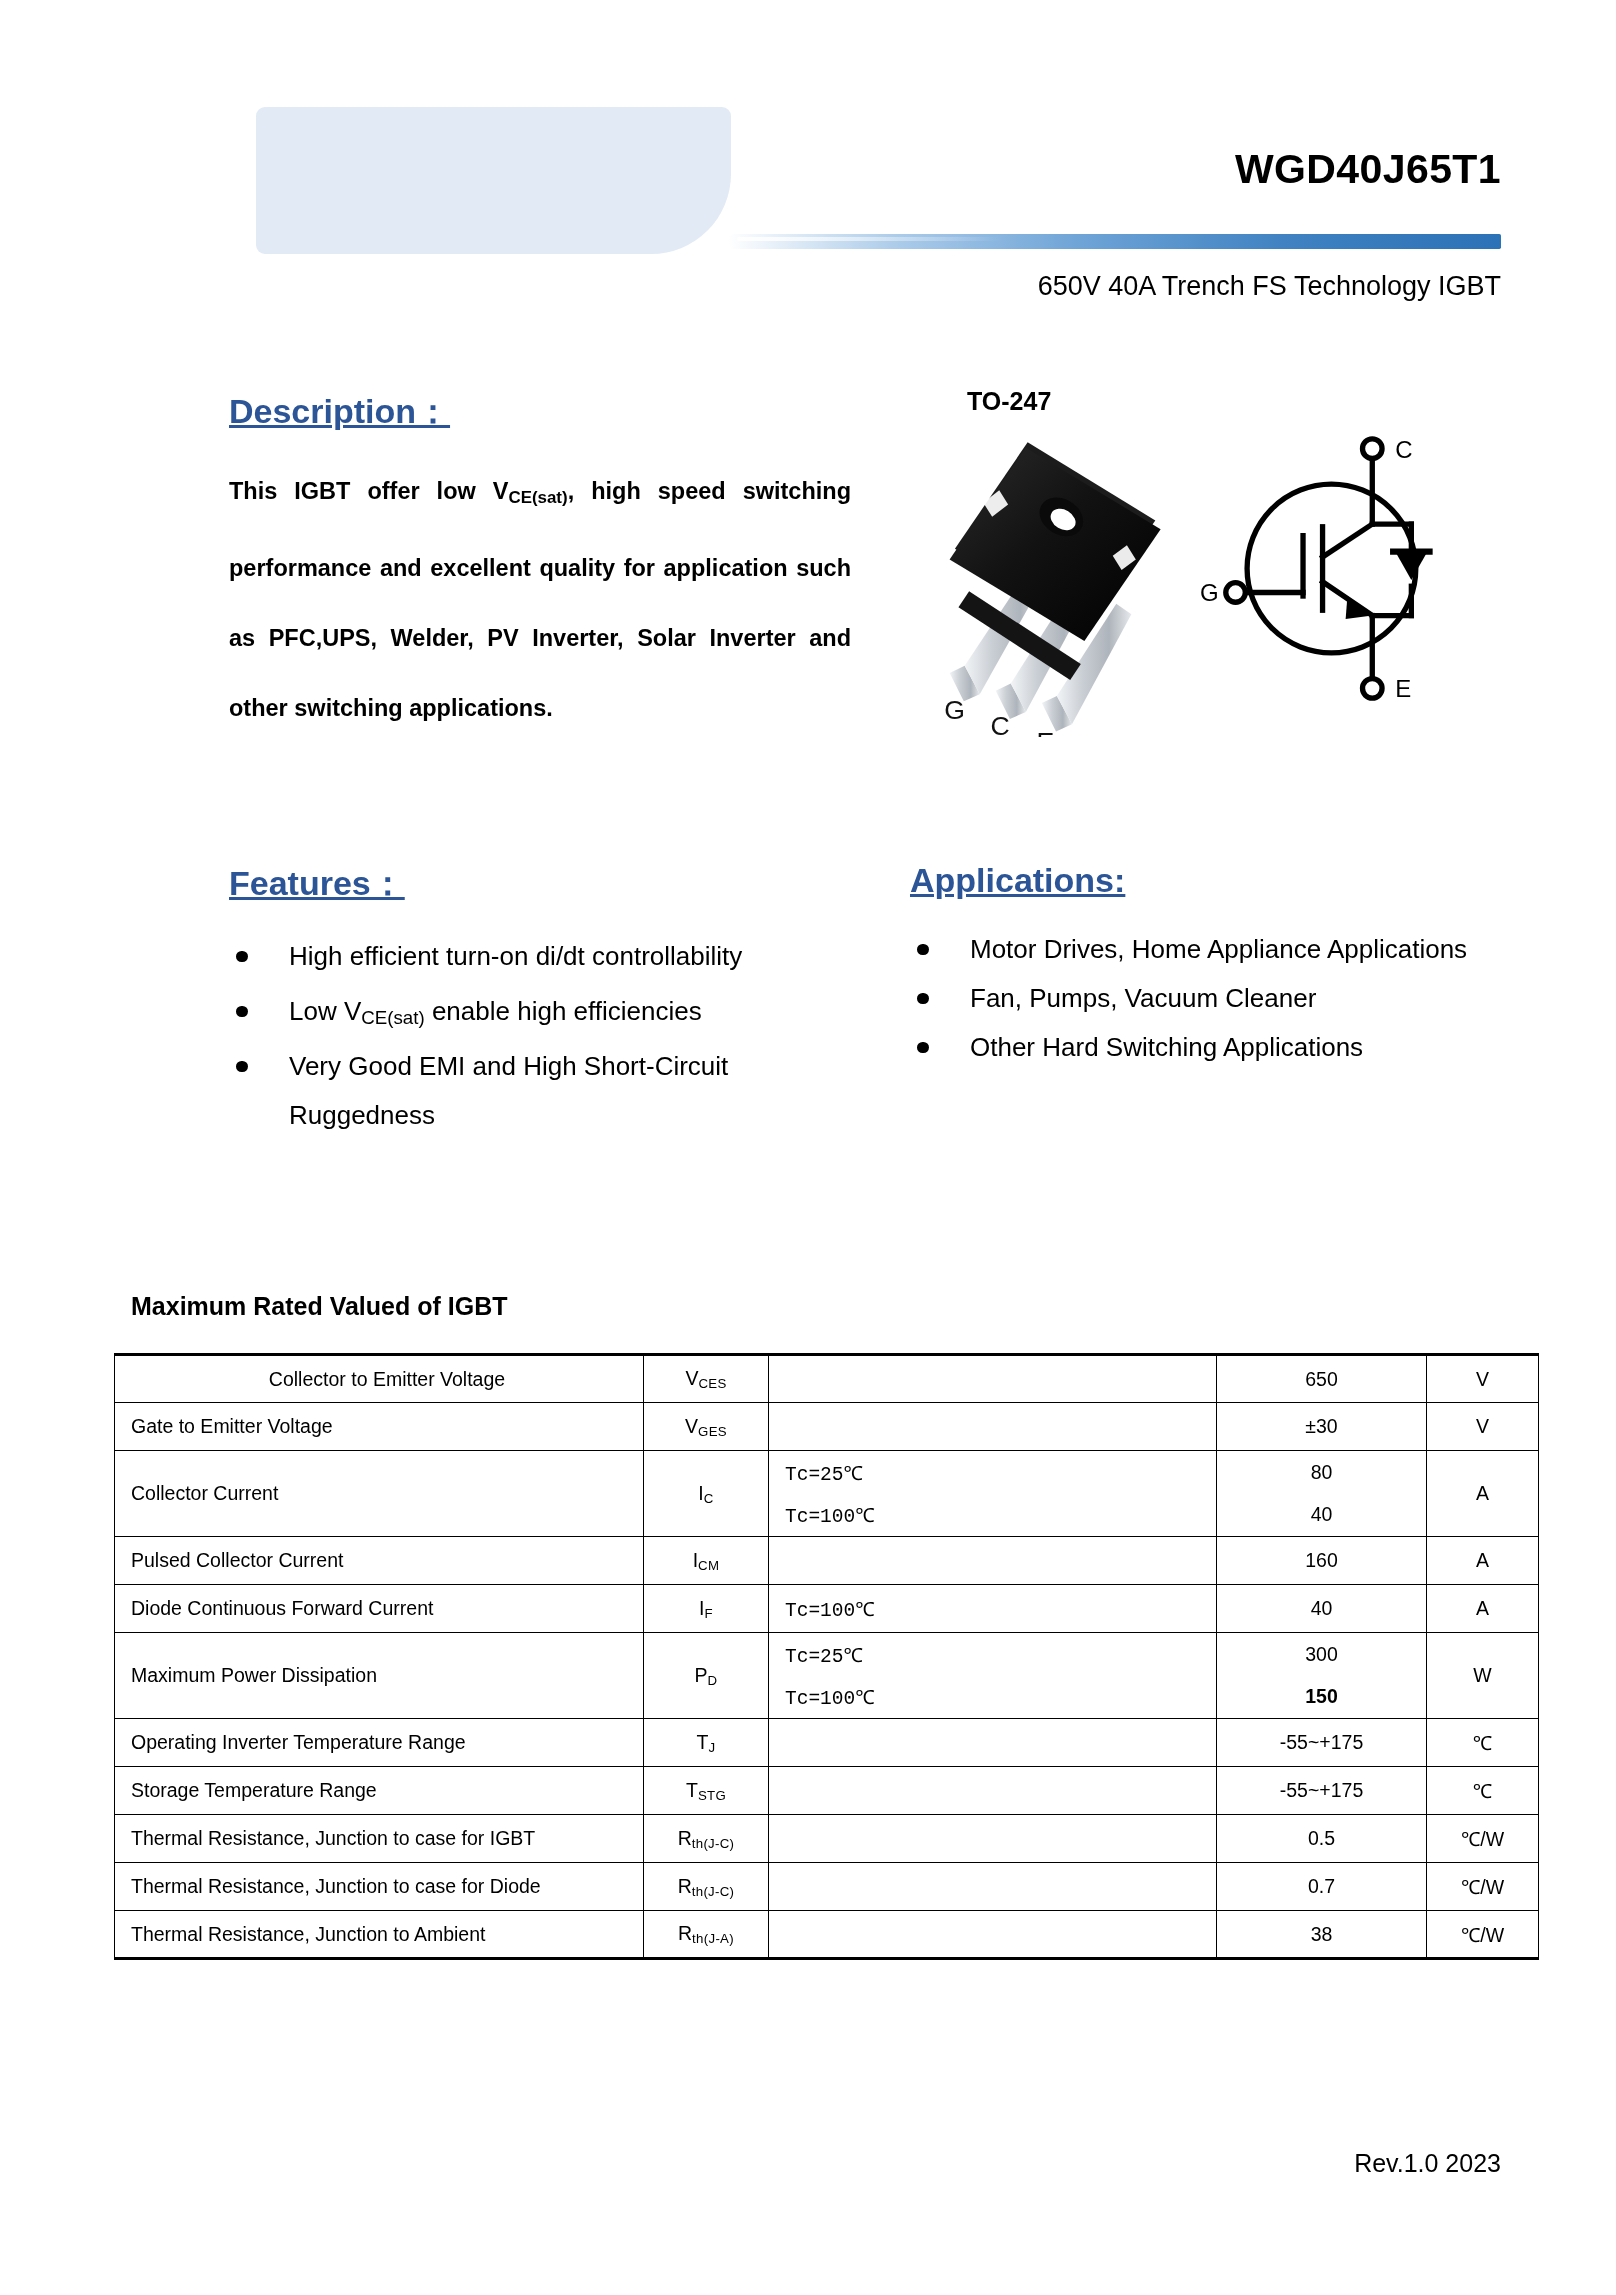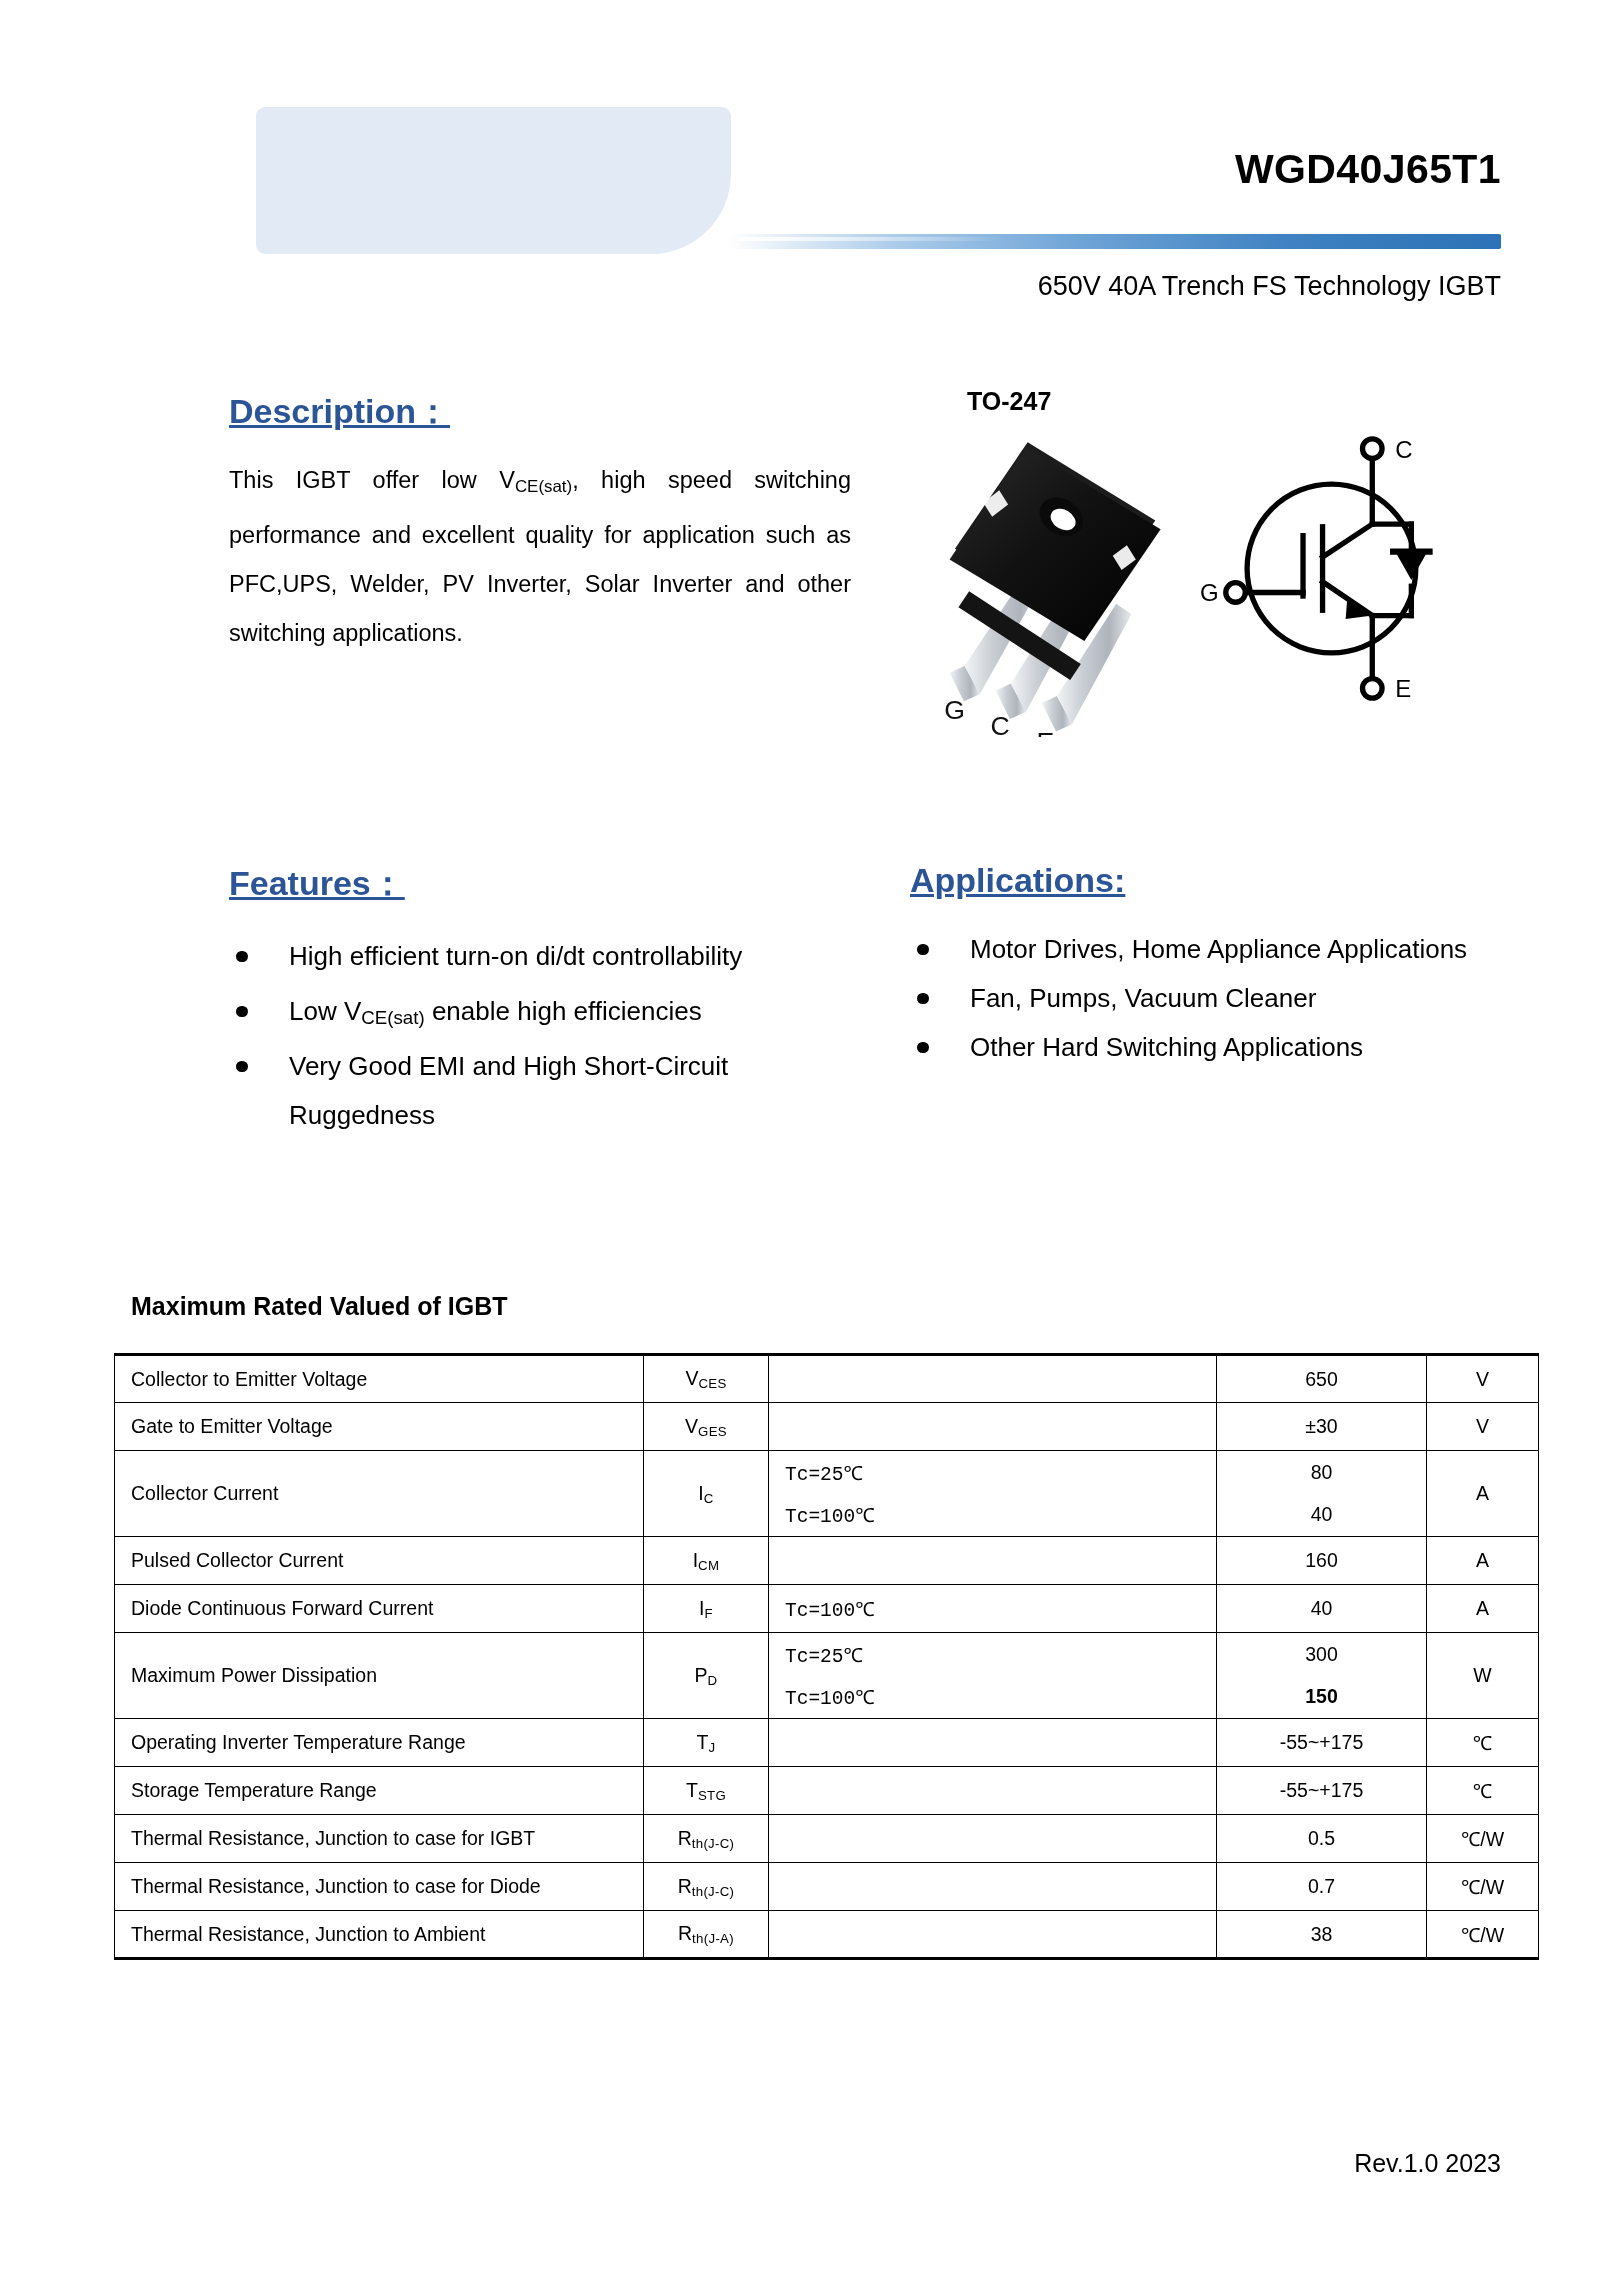--- a/index.html
+++ b/index.html
@@ -94,23 +94,24 @@
   
   .description-block {
     position: absolute;
     left: 229px;
     top: 389px;
     width: 622px;
   }
   .desc-body {
     margin-top: 21px;
     font-size: 23.5px;
-    line-height: 49px;
+    line-height: 70px;
     text-align: justify;
     color: #000000;
+    font-weight: bold;
   }
   .desc-body sub {
     font-size: 0.72em;
     vertical-align: -0.22em;
   }
 
   
   .pkg-area {
     position: absolute;
     left: 852px;
@@ -199,20 +200,21 @@
   }
   .ratings-table td {
     border: 1.3px solid #000000;
     padding: 0;
     font-size: 19.5px;
     color: #000000;
     vertical-align: middle;
   }
   .ratings-table tr.top-edge td {
     border-top: 3.6px solid #000000;
+    text-align: center;
   }
   .ratings-table tr.bottom-edge td {
     border-bottom: 3.6px solid #000000;
   }
   .c-param { width: 512px; padding-left: 16px !important; text-align: left; }
   .c-symbol { width: 124px; text-align: center; }
   .c-cond   { width: 431px; padding-left: 16px !important; text-align: left; font-family: Liberation Mono, monospace; }
   .c-value  { width: 209px; text-align: center; }
   .c-unit   { width: 111px; text-align: center; }
 

